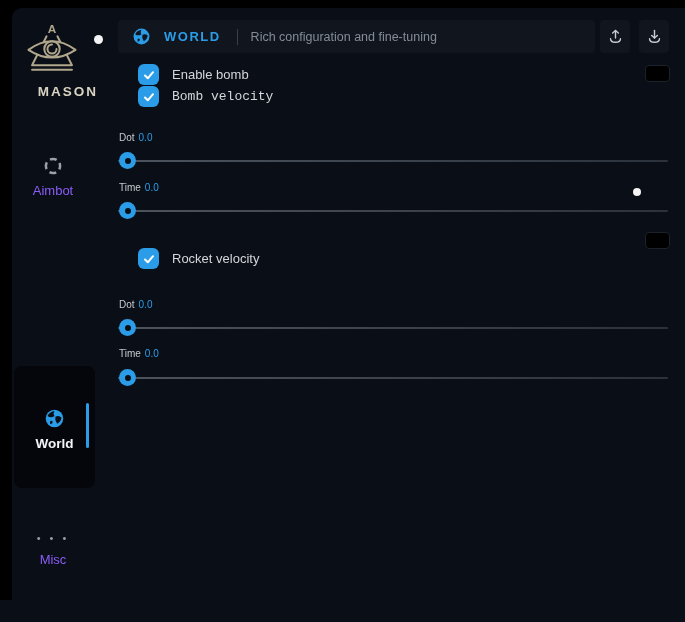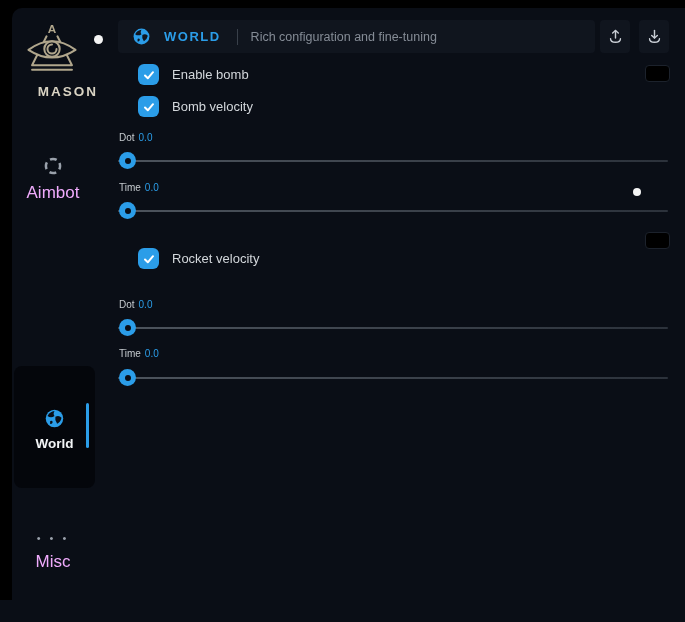--- a/index.html
+++ b/index.html
@@ -8,21 +8,21 @@
   .stage { position:relative; width:685px; height:622px; background:#000; overflow:hidden; }
   .window { position:absolute; left:12px; top:8px; right:0; bottom:0; background:#0a0e16; border-top-left-radius:10px; }
   .window-patch { position:absolute; left:0; top:600px; width:12px; height:22px; background:#0a0e16; }
 
   
   .brand-logo { position:absolute; left:23px; top:20px; width:58px; height:58px; }
   .brand-name { position:absolute; left:8px; top:84px; width:90px; text-align:right;
     color:#d9d3c3; font-size:13.5px; font-weight:bold; letter-spacing:2px; }
   .side-item { position:absolute; left:12px; width:82px; text-align:center; }
   .side-item .ico { display:block; margin:0 auto 7px auto; width:20px; height:20px; }
-  .side-item .lbl { display:block; color:#f0abfc; font-size:17px; }
+  .side-item .lbl { display:block; color:#8b5cf6; font-size:13px; }
   .side-item-aimbot { top:156px; }
   .side-item-visuals { top:283px; }
   .side-item-misc { top:532px; }
   .side-item-misc .dots { display:block; color:#9aa1ab; font-size:11px; letter-spacing:3px; margin-bottom:8px; }
   .side-item-world { position:absolute; left:14px; top:366px; width:81px; height:122px;
     background:#04060b; border-radius:8px; text-align:center; }
   .side-item-world .ico { display:block; margin:42px auto 7px auto; width:21px; height:21px; }
   .side-item-world .lbl { display:block; color:#f2f4f6; font-size:13.5px; font-weight:bold; }
   .active-bar { position:absolute; left:72px; top:37px; width:3px; height:45px; background:#2b9de8; border-radius:2px; }
 
@@ -131,21 +131,21 @@
   <div class="check-row" style="top:64px;">
     <span class="checkbox">
       <svg width="12" height="12" viewBox="0 0 12 12" fill="none" stroke="#fff" stroke-width="2" stroke-linecap="round" stroke-linejoin="round">
           <polyline points="2,6.5 4.8,9.3 10,3.2"></polyline>
         </svg>
     </span>
     <span class="clabel">Enable bomb</span>
   </div>
   <div class="swatch" style="top:65px;"></div>
 
-  <div class="check-row" style="top:96px;">
+  <div class="check-row" style="top:86px;font-family:Liberation Mono, monospace;">
     <span class="checkbox">
       <svg width="12" height="12" viewBox="0 0 12 12" fill="none" stroke="#fff" stroke-width="2" stroke-linecap="round" stroke-linejoin="round">
           <polyline points="2,6.5 4.8,9.3 10,3.2"></polyline>
         </svg>
     </span>
     <span class="clabel">Bomb velocity</span>
   </div>
 
   <div class="slider-label" style="top:132px;">
     <span>Dot</span><span class="val">0.0</span>

